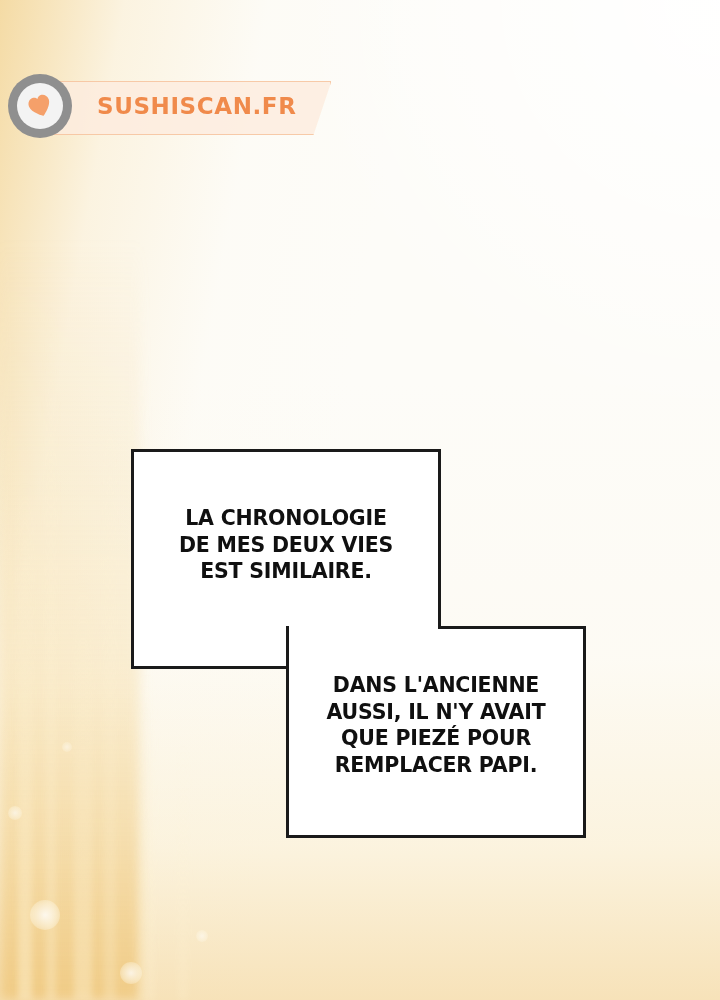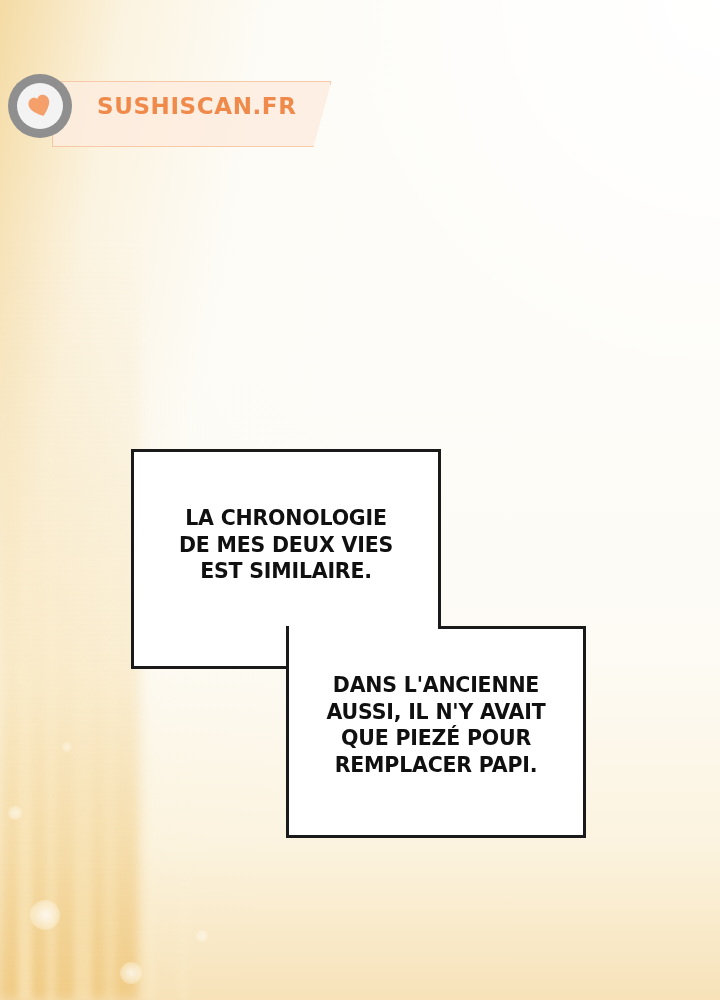--- a/index.html
+++ b/index.html
@@ -114,21 +114,21 @@
     width: 24px;
     height: 24px;
     position: relative;
     transform: rotate(-20deg);
   }
   .wm-plate {
     position: absolute;
     left: 44px;
     top: 8px;
     height: 48px;
-    padding: 0 34px 16px 44px;
+    padding: 0 34px 4px 44px;
     display: flex;
     align-items: center;
     background: rgba(253,236,222,0.82);
     border: 1px solid rgba(243,171,120,0.55);
     clip-path: polygon(0 0, 100% 0, calc(100% - 18px) 100%, 0 100%);
     z-index: 1;
   }
   .wm-text {
     font-family: "DejaVu Sans", sans-serif;
     font-size: 23px;

